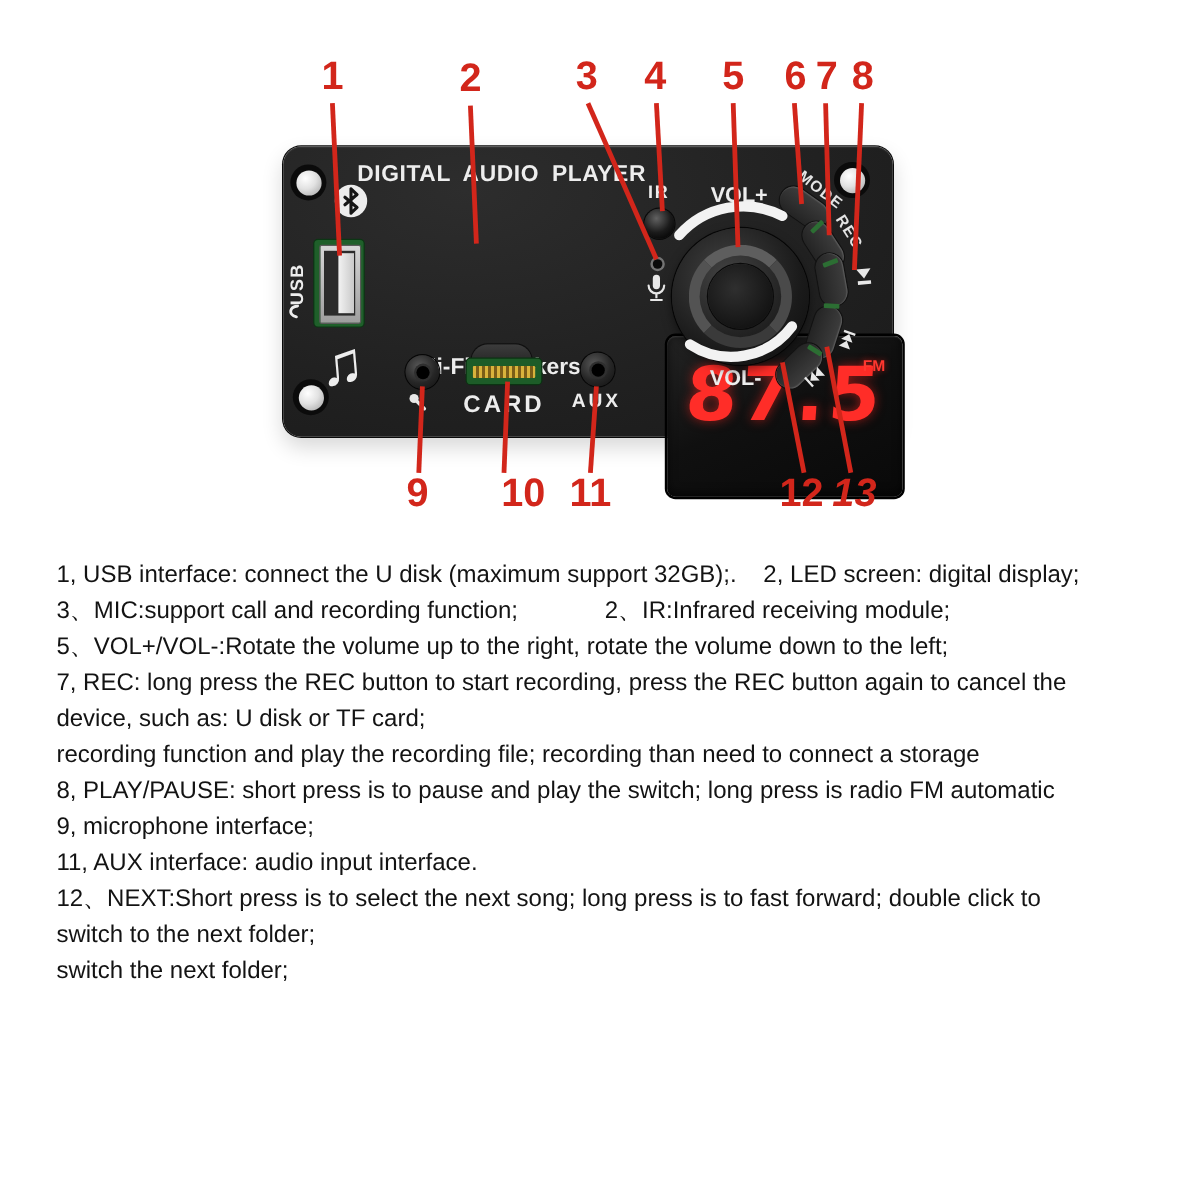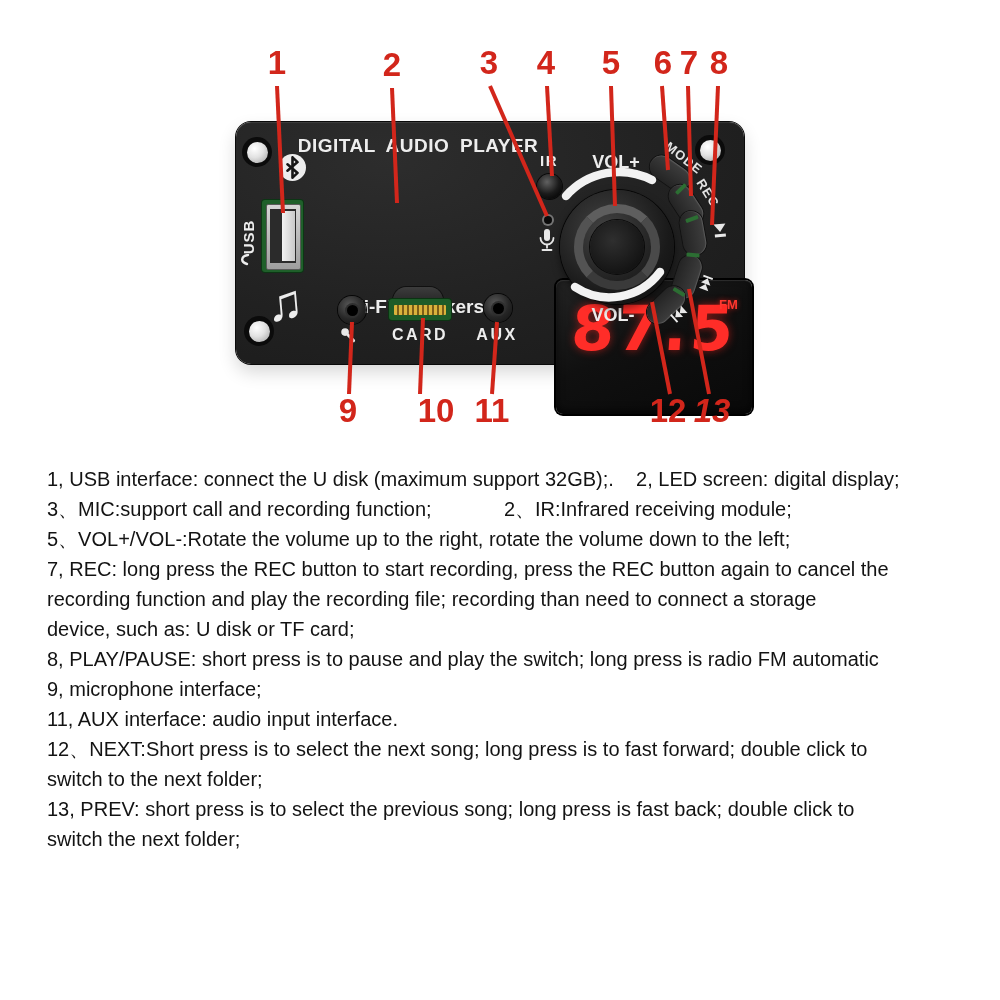--- a/index.html
+++ b/index.html
@@ -86,21 +86,21 @@
         <i></i>
       </div>
     <svg class="abs" style="left:103px;top:204px;" width="18" height="18" viewBox="0 0 16 16">
       <circle cx="5.4" cy="5.4" r="3.4" fill="#e8e8e8"></circle>
       <path d="M7.8 7.8 L13 13" stroke="#e8e8e8" stroke-width="2.6" stroke-linecap="round"></path>
     </svg>
 
     <div class="abs" style="left:157px;top:165px;width:50px;height:16px;border-radius:22px 22px 4px 4px;background:linear-gradient(#3c3c3c,#262626);box-shadow:0 0 0 1px #101010;"></div>
     <div class="abs" style="left:153px;top:177px;width:62px;height:21px;background:#1d5c28;border-radius:3px;box-shadow:0 0 0 1px #0b3312;"></div>
     <div class="abs" style="left:158px;top:183px;width:52px;height:10px;border-radius:1px;background:repeating-linear-gradient(90deg,#d8b33c 0 3px,#7a5d18 3px 5px);"></div>
-    <div class="abs wlabel" style="left:184px;top:204px;font-size:16px;letter-spacing:2.5px;">CARD</div>
+    <div class="abs wlabel" style="left:184px;top:204px;font-size:20px;letter-spacing:2.5px;">CARD</div>
 
     <div class="abs jack" style="left:248px;top:172px;">
         <i></i>
       </div>
     <div class="abs wlabel" style="left:261px;top:204px;font-size:16px;letter-spacing:2.5px;">AUX</div>
 
     <div class="abs wlabel" style="left:313px;top:30px;font-size:15px;letter-spacing:1.5px;">IR</div>
     <div class="abs" style="left:301px;top:52px;width:25px;height:25px;border-radius:50%;
          background:radial-gradient(circle at 40% 32%, #616161 0%, #1b1b1b 52%, #020202 88%);box-shadow:0 0 0 1px #090909;"></div>
 
@@ -190,24 +190,23 @@
   <div class="callout-num" style="left:436px;top:392px;">10</div>
   <div class="callout-num" style="left:492px;top:392px;">11</div>
   <div class="callout-num" style="left:668px;top:392px;">12</div>
   <div class="callout-num" style="left:712px;top:392px;font-style:italic;">13</div>
 
   <div class="desc">
     <div class="desc-line">1, USB interface: connect the U disk (maximum support 32GB);.    2, LED screen: digital display;</div>
     <div class="desc-line">3、MIC:support call and recording function;             2、IR:Infrared receiving module;</div>
     <div class="desc-line">5、VOL+/VOL-:Rotate the volume up to the right, rotate the volume down to the left;</div>
     <div class="desc-line">7, REC: long press the REC button to start recording, press the REC button again to cancel the</div>
+    <div class="desc-line">device, such as: U disk or TF card;</div>
     <div class="desc-line">recording function and play the recording file; recording than need to connect a storage</div>
-    <div class="desc-line">device, such as: U disk or TF card;</div>
     <div class="desc-line">8, PLAY/PAUSE: short press is to pause and play the switch; long press is radio FM automatic</div>
     <div class="desc-line">9, microphone interface;</div>
     <div class="desc-line">11, AUX interface: audio input interface.</div>
     <div class="desc-line">12、NEXT:Short press is to select the next song; long press is to fast forward; double click to</div>
     <div class="desc-line">switch to the next folder;</div>
-    <div class="desc-line">13, PREV: short press is to select the previous song; long press is fast back; double click to</div>
     <div class="desc-line">switch the next folder;</div>
   </div>
 
 </div>
 
 </body></html>

